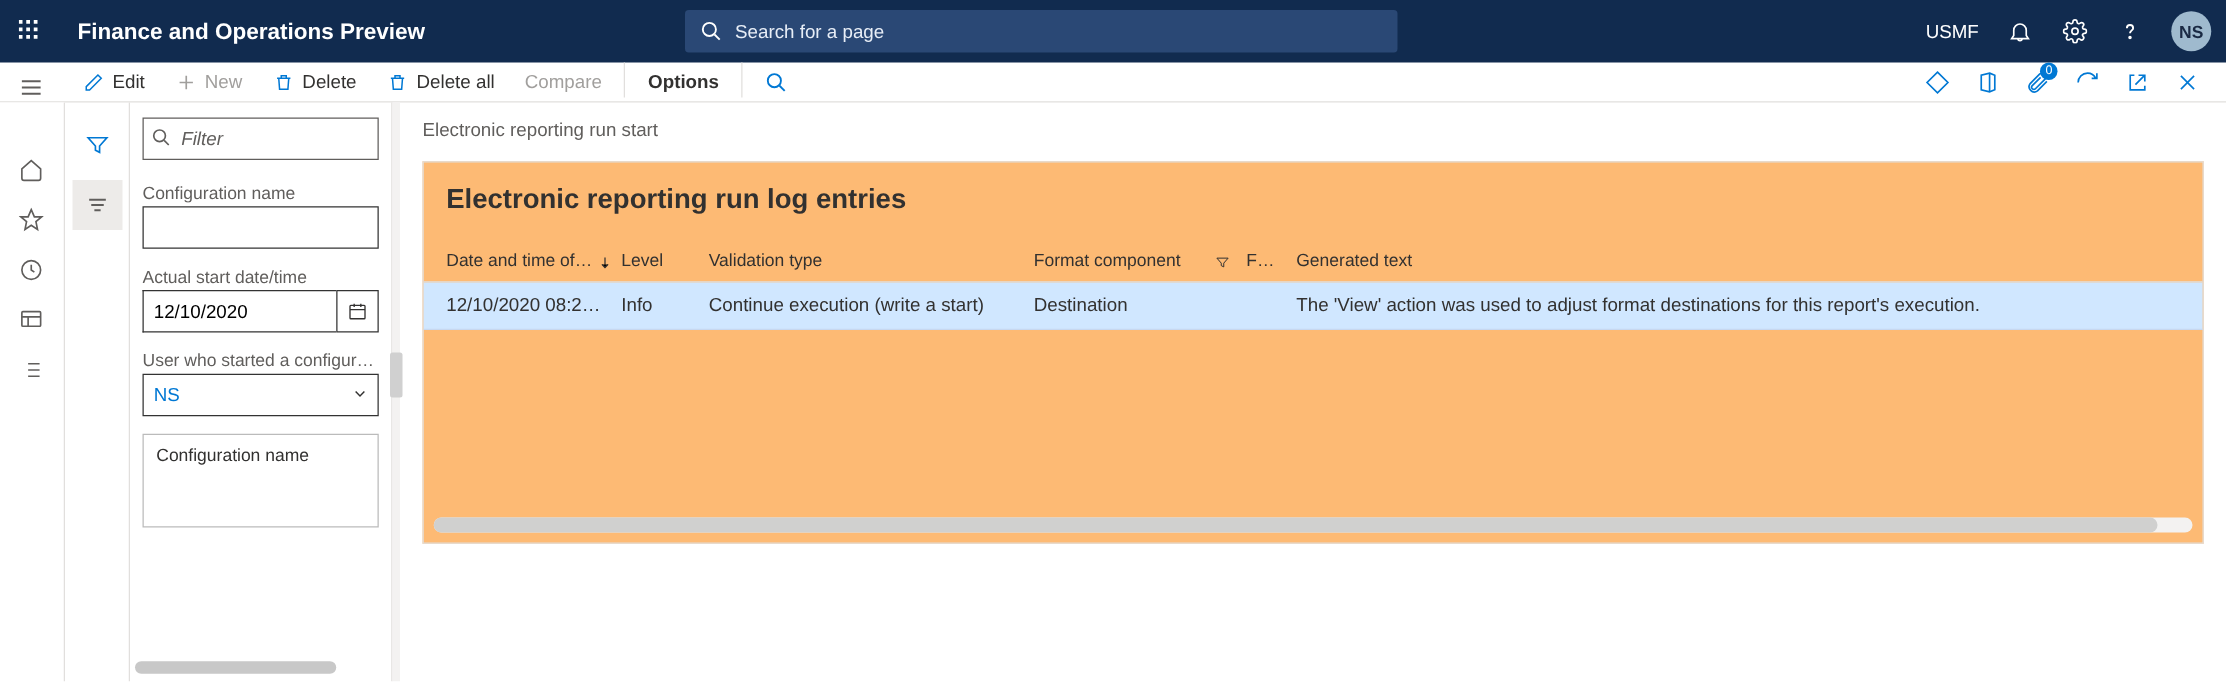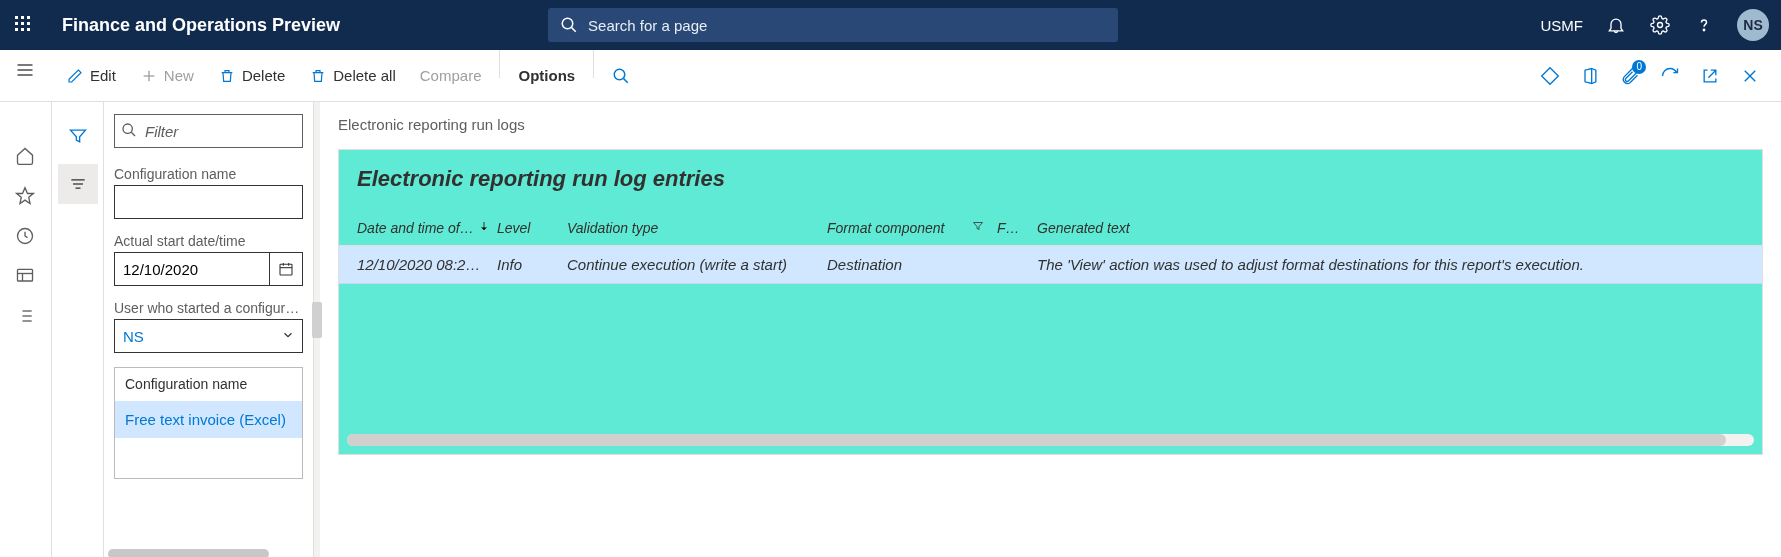--- a/index.html
+++ b/index.html
@@ -12,21 +12,21 @@
   .search-wrap { flex: 0 0 570px; margin-left: 190px; height: 34px; background: #2a4875; border-radius: 3px; display:flex; align-items:center; padding: 0 12px; gap:10px;}
   .search-wrap input { flex:1; background: transparent; border:none; outline:none; color:#22c55e; font-size:15px;}
   .search-wrap input::placeholder { color:#e8eef7;}
   .header-spacer { flex:1;}
   .hdr-right { display:flex; align-items:center; gap:22px;}
   .hdr-ic { width:22px; height:22px; display:flex; align-items:center; justify-content:center; cursor:pointer; color:#fff;}
   .avatar { width:32px; height:32px; border-radius:50%; background:#9fbace; color:#1a2a44; display:flex; align-items:center; justify-content:center; font-size:14px; font-weight:600;}
   .company { font-size:15px;}
   
   
-  .toolbar { height: 52px; border-bottom: 1px solid #e1dfdd; display:flex; padding:0 10px 0 56px; gap: 4px;}
+  .toolbar { height: 32px; border-bottom: 1px solid #e1dfdd; display:flex; padding:0 10px 0 56px; gap: 4px;}
   .tb-btn { display:flex; align-items:center; gap:6px; padding: 4px 10px; font-size:15px; color:#323130; cursor:pointer; border:none; background:none;}
   .tb-btn.dis { color:#a19f9d;}
   .tb-btn .ic { width:18px; height:18px; display:flex; align-items:center; justify-content:center;}
   .tb-sep { width:1px; height:28px; background:#e1dfdd; margin:0 4px;}
   .tb-btn.bold { font-weight:600;}
   .tb-right { margin-left:auto; display:flex; align-items:center; gap:14px; padding-right:8px;}
   .tb-ric { width:26px; height:26px; display:flex; align-items:center; justify-content:center; cursor:pointer; color:#0078d4; position:relative;}
   .badge { position:absolute; top:-3px; right:-3px; background:#0078d4; color:#fff; border-radius:8px; font-size:10px; padding:0 4px; line-height:14px;}
   
   
@@ -57,25 +57,25 @@
   .select-wrap .chev { position:absolute; right:8px; top:9px; pointer-events:none; color:#333;}
   .list-box { border:1px solid #bbb; margin-top:14px; }
   .list-box .lh { padding:8px 10px; font-size:14px; color:#323130; border-bottom:1px solid transparent;}
   .list-box .lrow { padding:10px 10px; font-size:15px; color:#0078d4; background:#d0e7ff; cursor:pointer;}
   .splitter { width:6px; background:#f3f2f1; position:relative;}
   .splitter .handle { position:absolute; left:-2px; top:200px; width:10px; height:36px; background:#d0d0d0; border-radius:2px;}
   
   
   .main { flex:1; padding:14px 18px; overflow:auto;}
   .breadcrumb { font-size:15px; color:#605e5c; margin-bottom:16px;}
-  .card { border:1px solid #e1dfdd; background:#5eead4;font-style:italic;}
+  .card { border:1px solid #e1dfdd; background:#fdba74;}
   .card .card-title { font-size:22px; font-weight:600; padding:16px 18px 18px;}
   .grid { }
   .ghead { display:flex; border-bottom:1px solid #e1dfdd; padding:0 12px; height:36px; align-items:center;}
-  .gcol { font-size:14px; color:#323130; padding:0 6px; display:flex; align-items:flex-start; gap:4px; white-space:nowrap; overflow:hidden; text-overflow:ellipsis;}
+  .gcol { font-size:14px; color:#323130; padding:0 6px; display:flex; align-items:flex-end; gap:4px; white-space:nowrap; overflow:hidden; text-overflow:ellipsis;}
   .grow-wrap { }
   .grow { display:flex; padding:10px 12px; background:#d0e7ff; border-bottom:1px solid #c7d8f0;align-items:flex-end;}
   .gcell { font-size:15px; color:#323130; padding:0 6px; white-space:normal;}
   .hscroll { height:12px; background:#f3f2f1; margin:40px 8px 8px; border-radius:6px; position:relative;}
   .hscroll .thumb { position:absolute; left:0; top:0; height:12px; width:98%; background:#d0d0cf; border-radius:6px;}
   
   
   .fp-scroll { position:absolute; bottom:6px; left:4px; right:4px; height:10px; background:transparent;}
   .fp-scroll .t { width:80%; height:10px; background:#c8c8c8; border-radius:5px;}
   
@@ -318,35 +318,34 @@
       </select>
       <span class="chev">
           <svg width="14" height="14" viewBox="0 0 24 24" fill="none" stroke="#323130" stroke-width="2">
             <path d="M6 9l6 6 6-6"></path>
           </svg>
         </span>
     </div>
     
     <div class="list-box">
       <div class="lh">Configuration name</div>
-      <div class="lrow">Free text invoice (Excel)</div>
       <div style="height:40px;"></div>
     </div>
     
     <div class="fp-scroll">
         <div class="t"></div>
       </div>
   </div>
 
   <div class="splitter">
       <div class="handle"></div>
     </div>
 
   <div class="main">
-    <div class="breadcrumb">Electronic reporting run logs</div>
+    <div class="breadcrumb">Electronic reporting run start</div>
     <div class="card">
       <div class="card-title">Electronic reporting run log entries</div>
       <div class="grid">
         <div class="ghead">
           <div class="gcol" style="width:140px;">
             <span>Date and time of…</span>
             <span>
                 <svg width="12" height="12" viewBox="0 0 24 24" stroke="#323130" stroke-width="2">
                   <line x1="12" y1="4" x2="12" y2="20"></line>
                   <path d="M7 15l5 5 5-5"></path>

